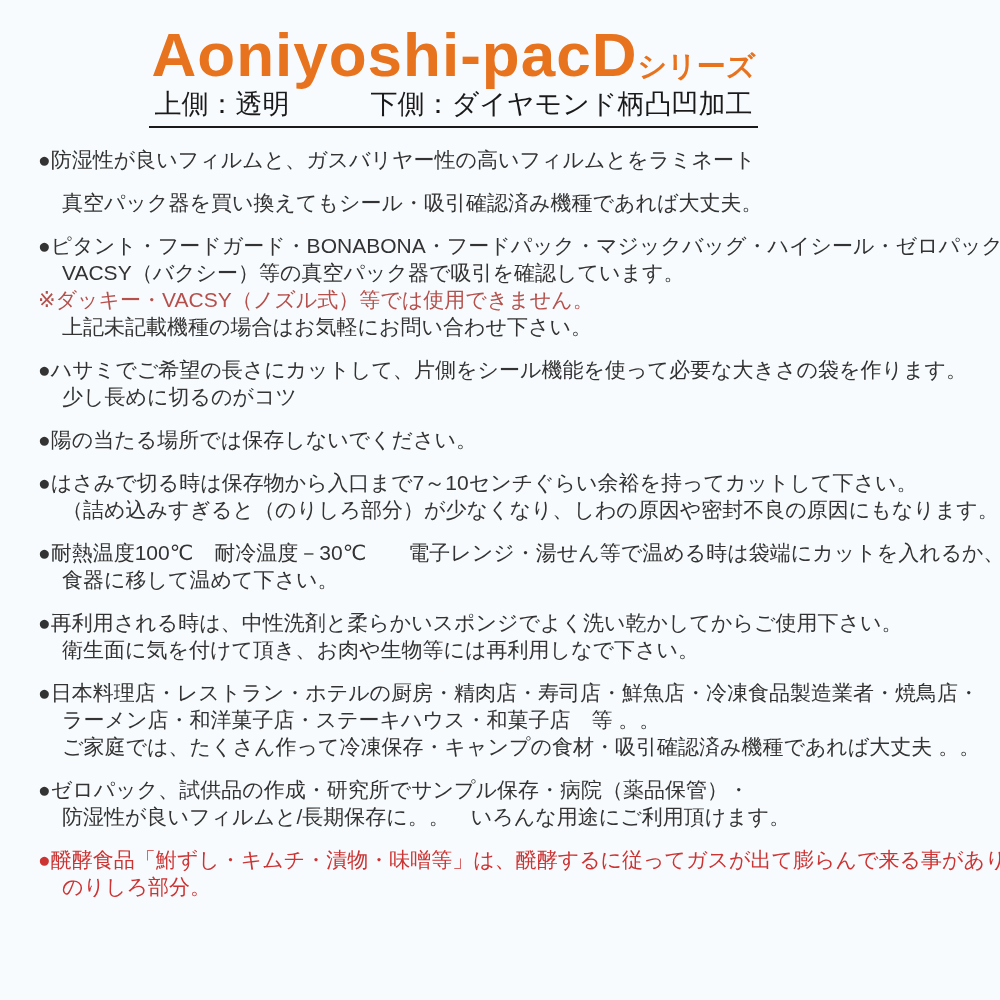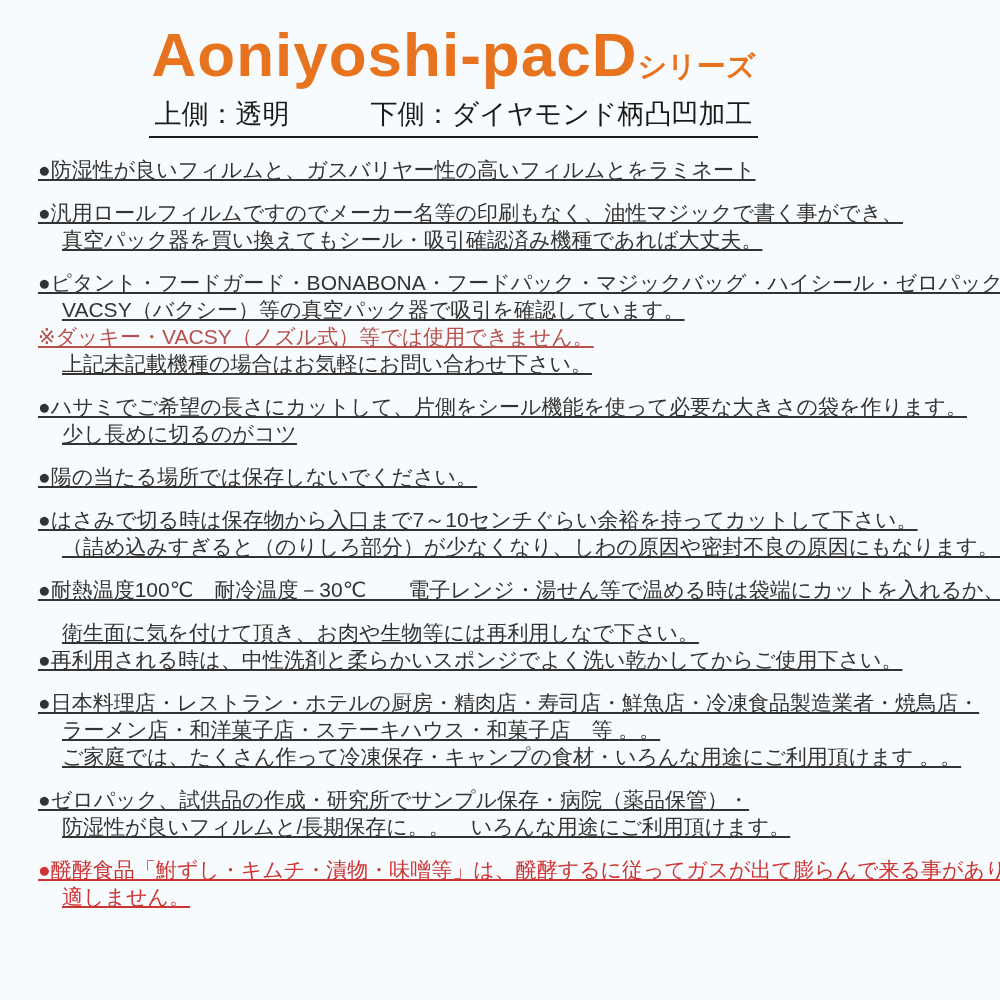--- a/index.html
+++ b/index.html
@@ -31,38 +31,38 @@
     vertical-align:baseline;
   }
   .title-suffix{
     color:var(--accent);
     font-size:29px;
     font-weight:bold;
     vertical-align:baseline;
   }
   .subtitle-row{
     text-align:center;
-    margin-top:10px;
+    margin-top:0;
   }
   .subtitle{
     display:inline-block;
     font-size:27px;
     color:#1a1a1a;
     border-bottom:2.5px solid #1a1a1a;
     padding:0 6px 4px 6px;
     white-space:pre;
   }
   .body{
     margin:18px 30px 0 38px;
     font-size:21px;
     line-height:27px;
   }
   .para{margin-bottom:16px;}
   .para:last-child{margin-bottom:0;}
-  .line{display:block;white-space:pre;text-decoration:underline;}
+  .line{display:block;white-space:pre;}
   .cont{padding-left:24px;}
   .note-red{color:var(--note-red);}
   .warn-red{color:var(--warn-red);}
 </style>
 </head>
 <body>
 
 <div class="page">
 
   <div class="title-row">
@@ -73,21 +73,20 @@
     <span class="subtitle">上側：透明　　　下側：ダイヤモンド柄凸凹加工</span>
   </div>
 
   <div class="body">
 
     <div class="para">
       <span class="line">●防湿性が良いフィルムと、ガスバリヤー性の高いフィルムとをラミネート</span>
     </div>
 
     <div class="para">
-      <span class="line">●汎用ロールフィルムですのでメーカー名等の印刷もなく、油性マジックで書く事ができ、</span>
       <span class="line cont">真空パック器を買い換えてもシール・吸引確認済み機種であれば大丈夫。</span>
     </div>
 
     <div class="para">
       <span class="line">●ピタント・フードガード・BONABONA・フードパック・マジックバッグ・ハイシール・ゼロパック・</span>
       <span class="line cont">VACSY（バクシー）等の真空パック器で吸引を確認しています。</span>
       <span class="line note-red">※ダッキー・VACSY（ノズル式）等では使用できません。</span>
       <span class="line cont">上記未記載機種の場合はお気軽にお問い合わせ下さい。</span>
     </div>
 
@@ -100,37 +99,38 @@
       <span class="line">●陽の当たる場所では保存しないでください。</span>
     </div>
 
     <div class="para">
       <span class="line">●はさみで切る時は保存物から入口まで7～10センチぐらい余裕を持ってカットして下さい。</span>
       <span class="line cont">（詰め込みすぎると（のりしろ部分）が少なくなり、しわの原因や密封不良の原因にもなります。）</span>
     </div>
 
     <div class="para">
       <span class="line">●耐熱温度100℃　耐冷温度－30℃　　電子レンジ・湯せん等で温める時は袋端にカットを入れるか、</span>
+      <span class="line cont">食器に移して温めて下さい。</span>
     </div>
 
     <div class="para">
+      <span class="line">●再利用される時は、中性洗剤と柔らかいスポンジでよく洗い乾かしてからご使用下さい。</span>
       <span class="line cont">衛生面に気を付けて頂き、お肉や生物等には再利用しなで下さい。</span>
-      <span class="line">●再利用される時は、中性洗剤と柔らかいスポンジでよく洗い乾かしてからご使用下さい。</span>
     </div>
 
     <div class="para">
       <span class="line">●日本料理店・レストラン・ホテルの厨房・精肉店・寿司店・鮮魚店・冷凍食品製造業者・焼鳥店・</span>
       <span class="line cont">ラーメン店・和洋菓子店・ステーキハウス・和菓子店　等 。。</span>
-      <span class="line cont">ご家庭では、たくさん作って冷凍保存・キャンプの食材・いろんな用途にご利用頂けます 。。</span>
+      <span class="line cont">ご家庭では、たくさん作って冷凍保存・キャンプの食材・吸引確認済み機種であれば大丈夫 。。</span>
     </div>
 
     <div class="para">
       <span class="line">●ゼロパック、試供品の作成・研究所でサンプル保存・病院（薬品保管）・</span>
       <span class="line cont">防湿性が良いフィルムと/長期保存に。。　いろんな用途にご利用頂けます。</span>
     </div>
 
     <div class="para">
       <span class="line warn-red">●醗酵食品「鮒ずし・キムチ・漬物・味噌等」は、醗酵するに従ってガスが出て膨らんで来る事があり、</span>
-      <span class="line warn-red cont">適しません。</span>
+      <span class="line warn-red cont">のりしろ部分。</span>
     </div>
 
   </div>
 </div>
 
 </body></html>

